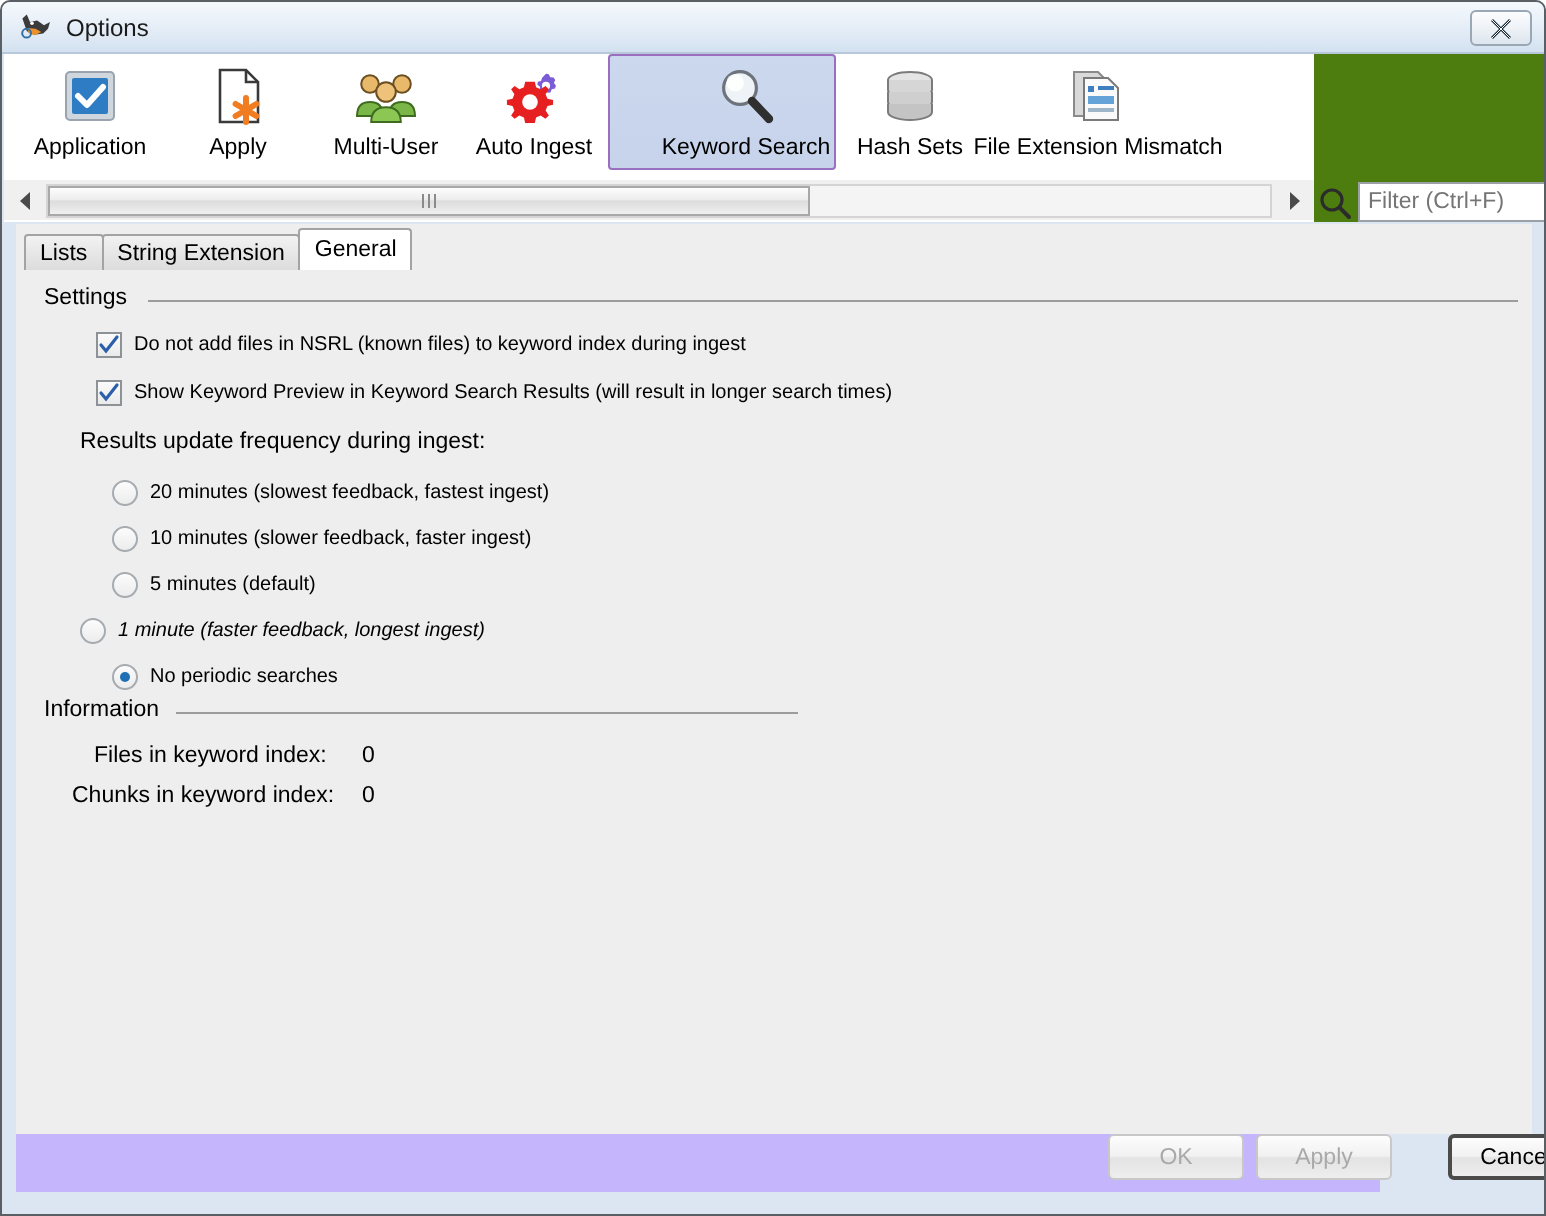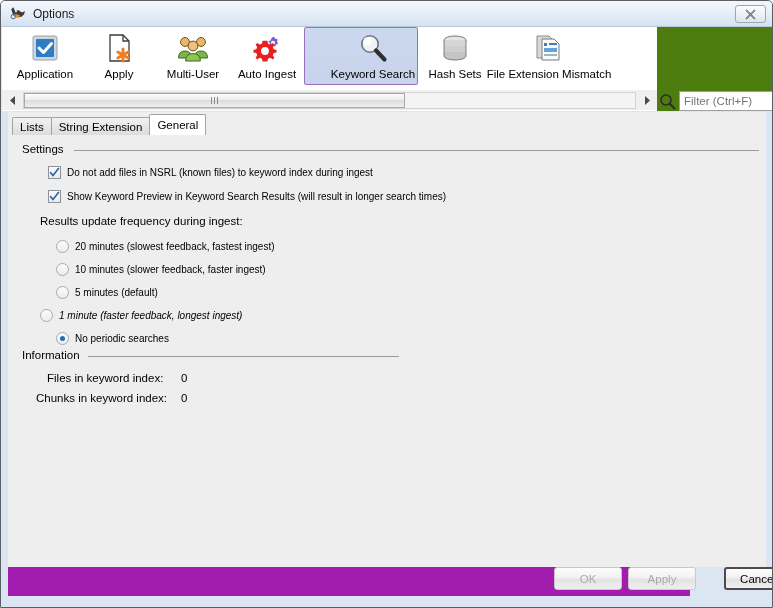--- a/index.html
+++ b/index.html
@@ -185,21 +185,21 @@
   }
   .radio .dot {
     width: 5px; height: 5px; border-radius: 50%; background: #1f6fb4;
   }
   .plabel {
     position: absolute; font-size: 11.5px; color: #000;
   }
   
   #buttonbar {
     position: absolute; left: 7px; top: 566px; width: 682px; height: 34px;
-    background: #a21caf;
+    background: #c4b5fd;
   }
   .btn {
     position: absolute; top: 0;
     width: 68px; height: 23px;
     font-size: 11.5px;
     font-family: "Liberation Sans", sans-serif;
     background: linear-gradient(to bottom,#fdfdfd 0%, #f1f1f1 48%, #e3e3e3 52%, #eeeeee 100%);
     border: 1px solid #b4b4b4;
     border-radius: 3px;
     display: flex; align-items: center; justify-content: center;

